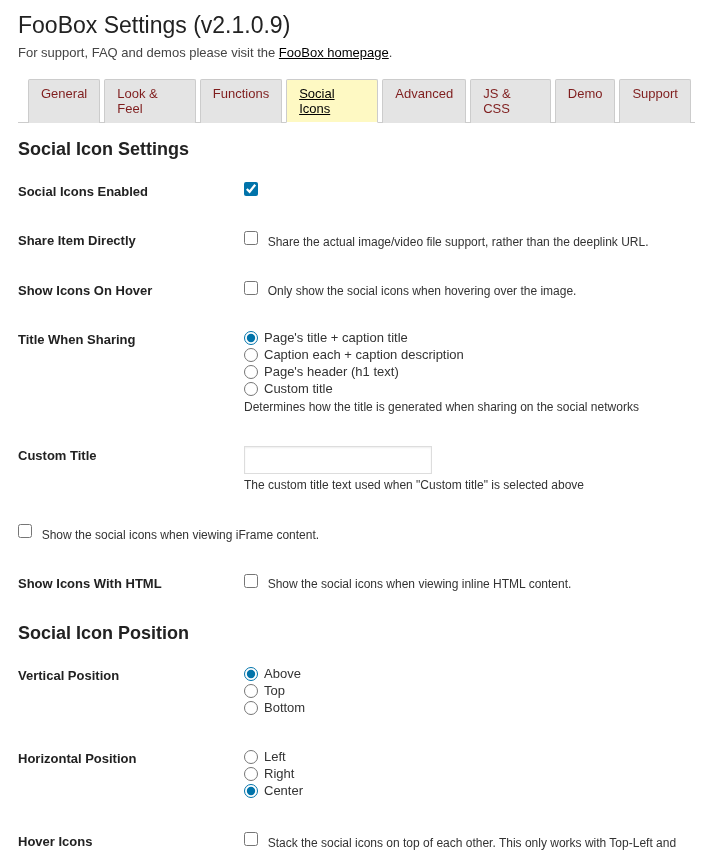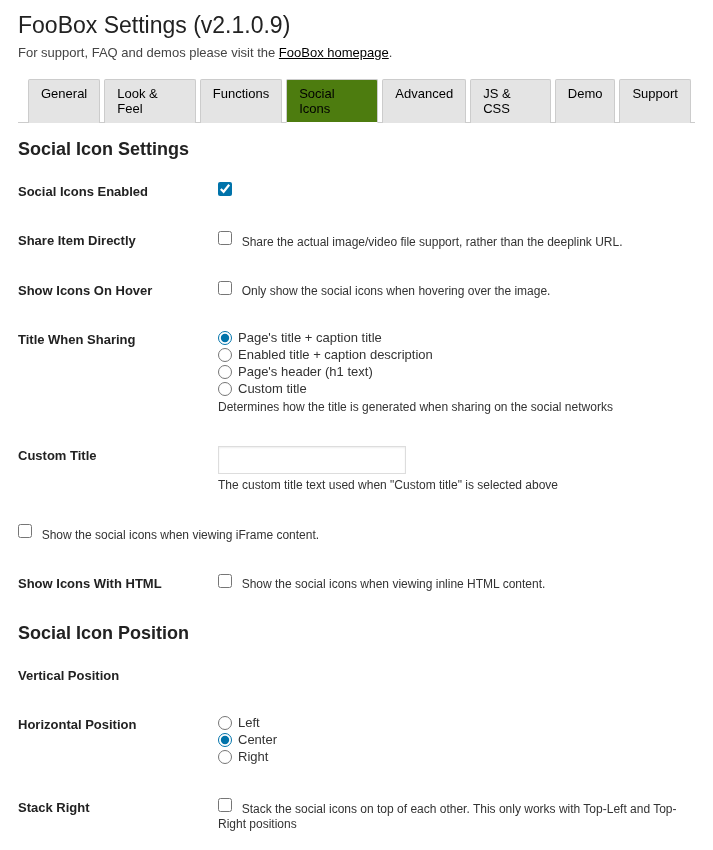--- a/index.html
+++ b/index.html
@@ -32,42 +32,44 @@
       margin-bottom: 16px;
       padding-left: 10px;
     }
     .nav-tab {
       background: #e4e4e4;
       border: 1px solid #ccc;
       border-bottom: none;
       padding: 6px 12px;
       margin-right: 4px;
       font-size: 13px;
-      color: #000000;
+      color: #7f1d1d;
       cursor: pointer;
       position: relative;
       top: 1px;
       border-radius: 2px 2px 0 0;
     }
     .nav-tab.active {
-      background: #4d7c0f;
+      background: #fef9c3;
       border-bottom: 1px solid #fff;
       color: #000;
+      text-decoration: underline;
     }
     h2.section {
       font-size: 18px;
       font-weight: 700;
       color: #222;
       margin-top: 10px;
       margin-bottom: 22px;
     }
     .form-row {
       display: flex;
       align-items: flex-start;
       margin-bottom: 32px;
+      gap: 26px;
     }
     .form-row .label {
       width: 200px;
       font-size: 13px;
       font-weight: 600;
       color: #222;
       padding-top: 2px;
       flex-shrink: 0;
     }
     .form-row .control {
@@ -153,21 +155,21 @@
 
 <div class="form-row">
   <div class="label">Title When Sharing</div>
   <div class="control" id="title-sharing-options">
     <label class="radio-item">
         <input type="radio" name="title-sharing" checked="" style="">
         <span>Page's title + caption title</span>
       </label>
       <label class="radio-item">
         <input type="radio" name="title-sharing" style="">
-        <span>Enabled title + caption description</span>
+        <span>Caption each + caption description</span>
       </label>
       <label class="radio-item">
         <input type="radio" name="title-sharing" style="">
         <span>Page's header (h1 text)</span>
       </label>
       <label class="radio-item">
         <input type="radio" name="title-sharing" style="">
         <span>Custom title</span>
       </label>
       <span class="help-text">Determines how the title is generated when sharing on the social networks</span>
@@ -194,39 +196,53 @@
   <div class="control">
     <input type="checkbox" style="">
     <span class="inline-desc">Show the social icons when viewing inline HTML content.</span>
   </div>
 </div>
 
 <h2 class="section">Social Icon Position</h2>
 
 <div class="form-row">
   <div class="label">Vertical Position</div>
+  <div class="control" id="vertical-options">
+      <label class="radio-item">
+        <input type="radio" name="vertical-position" checked="" style="">
+        <span>Above</span>
+      </label>
+      <label class="radio-item">
+        <input type="radio" name="vertical-position" style="">
+        <span>Top</span>
+      </label>
+      <label class="radio-item">
+        <input type="radio" name="vertical-position" style="">
+        <span>Bottom</span>
+      </label>
+    </div>
 </div>
 
 <div class="form-row">
   <div class="label">Horizontal Position</div>
   <div class="control" id="horizontal-options">
       <label class="radio-item">
         <input type="radio" name="horizontal-position" style="">
         <span>Left</span>
       </label>
       <label class="radio-item">
+        <input type="radio" name="horizontal-position" style="">
+        <span>Right</span>
+      </label>
+      <label class="radio-item">
         <input type="radio" name="horizontal-position" checked="" style="">
         <span>Center</span>
       </label>
-      <label class="radio-item">
-        <input type="radio" name="horizontal-position" style="">
-        <span>Right</span>
-      </label>
     </div>
 </div>
 
 <div class="form-row" style="margin-bottom:8px;">
-  <div class="label">Stack Right</div>
+  <div class="label">Hover Icons</div>
   <div class="control">
     <input type="checkbox" style="">
     <span class="inline-desc">Stack the social icons on top of each other. This only works with Top-Left and Top-Right positions</span>
   </div>
 </div>
 
 </body></html>

